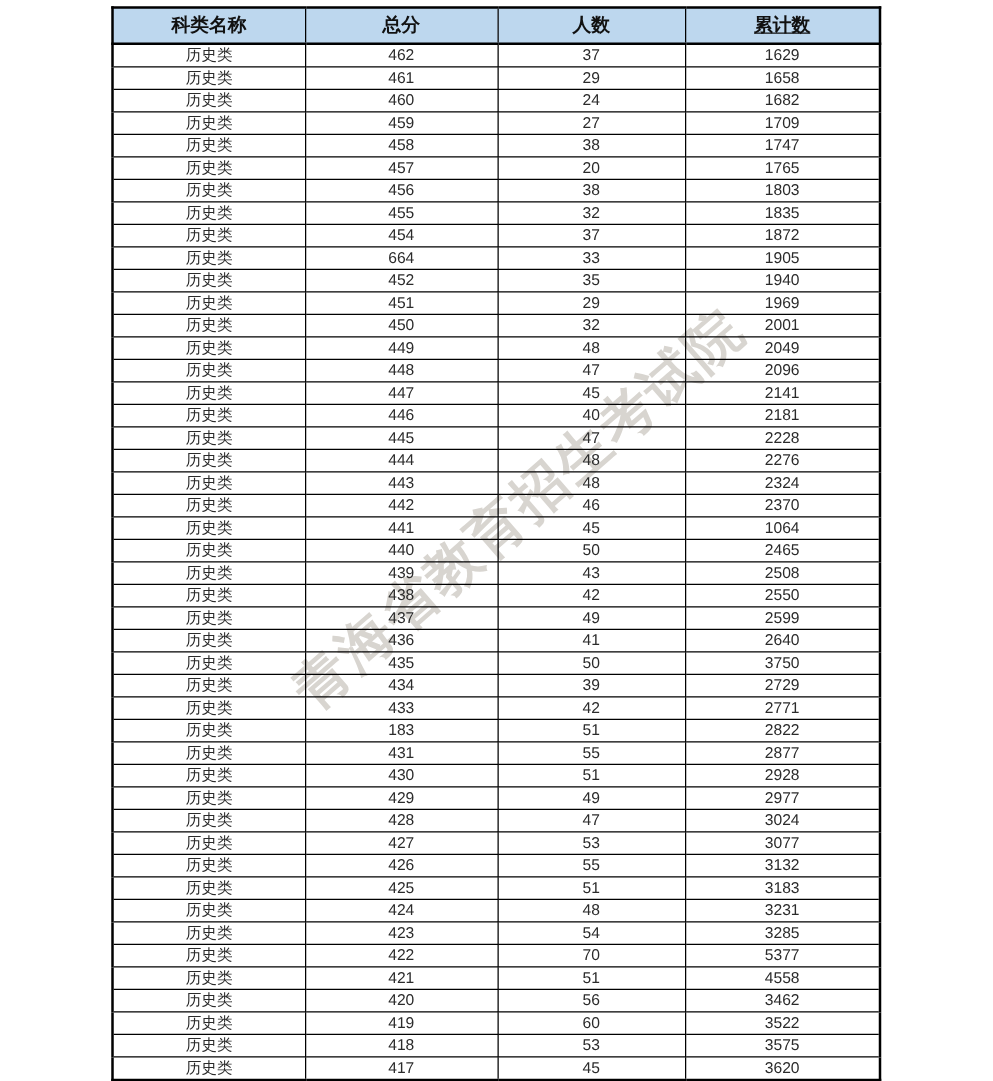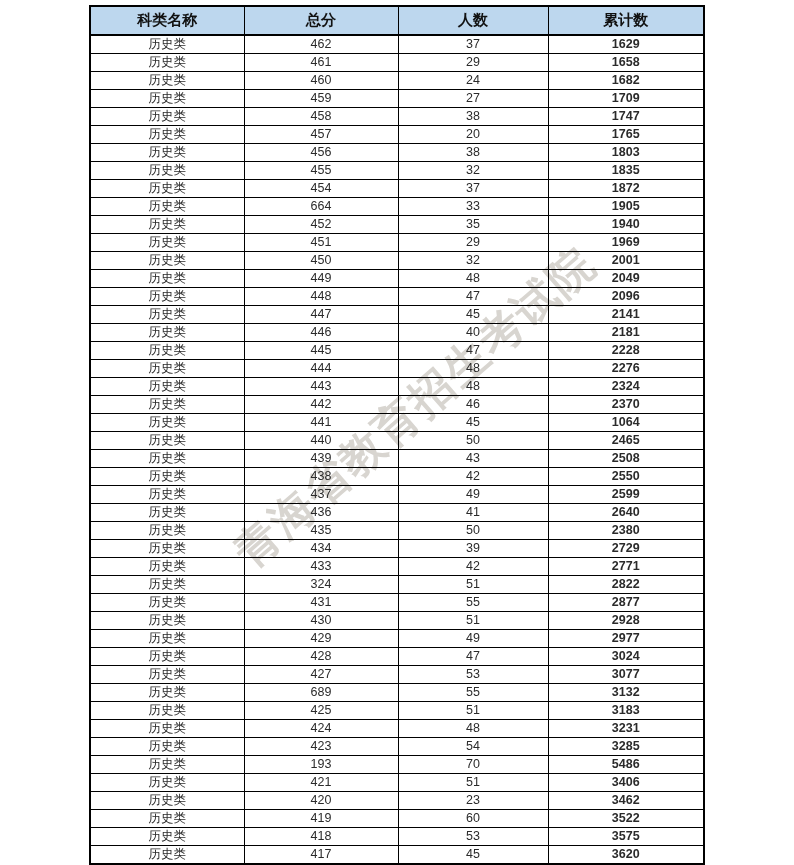--- a/index.html
+++ b/index.html
@@ -42,34 +42,34 @@
     background: var(--header-bg, #BDD7EE);
     border: 1px solid #000;
     border-top-width: 2px;
     border-bottom-width: 2px;
     font-size: 15px;
     font-weight: bold;
     color: #111;
     padding: 0;
   }
   table.score-table th:first-child { border-left-width: 2px; }
-  table.score-table th:last-child  { border-right-width: 2px; }
+  table.score-table th:last-child  { border-right-width: 2px; text-decoration: underline; }
   table.score-table td {
     height: 17px;
     border: 1px solid #000;
     background: transparent;
     font-size: 12.5px;
     color: #2b2b2b;
     text-align: center;
     vertical-align: middle;
     padding: 0;
     line-height: 1;
   }
   table.score-table td:first-child { border-left-width: 2px; font-family: Liberation Serif, serif; }
-  table.score-table td:last-child  { border-right-width: 2px; font-weight: bold; }
+  table.score-table td:last-child  { border-right-width: 2px; }
   table.score-table tr:last-child td { border-bottom-width: 2px; }
 </style>
 </head>
 <body>
 
 <div class="page">
 
   <div class="watermark">青海省教育招生考试院</div>
 
   <table class="score-table">
@@ -247,37 +247,37 @@
         <tr>
           <td>历史类</td>
           <td>436</td>
           <td>41</td>
           <td>2640</td>
         </tr>
         <tr>
           <td>历史类</td>
           <td>435</td>
           <td>50</td>
-          <td>2380</td>
+          <td>3750</td>
         </tr>
         <tr>
           <td>历史类</td>
           <td>434</td>
           <td>39</td>
           <td>2729</td>
         </tr>
         <tr>
           <td>历史类</td>
           <td>433</td>
           <td>42</td>
           <td>2771</td>
         </tr>
         <tr>
           <td>历史类</td>
-          <td>324</td>
+          <td>183</td>
           <td>51</td>
           <td>2822</td>
         </tr>
         <tr>
           <td>历史类</td>
           <td>431</td>
           <td>55</td>
           <td>2877</td>
         </tr>
         <tr>
@@ -299,21 +299,21 @@
           <td>3024</td>
         </tr>
         <tr>
           <td>历史类</td>
           <td>427</td>
           <td>53</td>
           <td>3077</td>
         </tr>
         <tr>
           <td>历史类</td>
-          <td>689</td>
+          <td>426</td>
           <td>55</td>
           <td>3132</td>
         </tr>
         <tr>
           <td>历史类</td>
           <td>425</td>
           <td>51</td>
           <td>3183</td>
         </tr>
         <tr>
@@ -323,34 +323,34 @@
           <td>3231</td>
         </tr>
         <tr>
           <td>历史类</td>
           <td>423</td>
           <td>54</td>
           <td>3285</td>
         </tr>
         <tr>
           <td>历史类</td>
-          <td>193</td>
+          <td>422</td>
           <td>70</td>
-          <td>5486</td>
+          <td>5377</td>
         </tr>
         <tr>
           <td>历史类</td>
           <td>421</td>
           <td>51</td>
-          <td>3406</td>
+          <td>4558</td>
         </tr>
         <tr>
           <td>历史类</td>
           <td>420</td>
-          <td>23</td>
+          <td>56</td>
           <td>3462</td>
         </tr>
         <tr>
           <td>历史类</td>
           <td>419</td>
           <td>60</td>
           <td>3522</td>
         </tr>
         <tr>
           <td>历史类</td>

